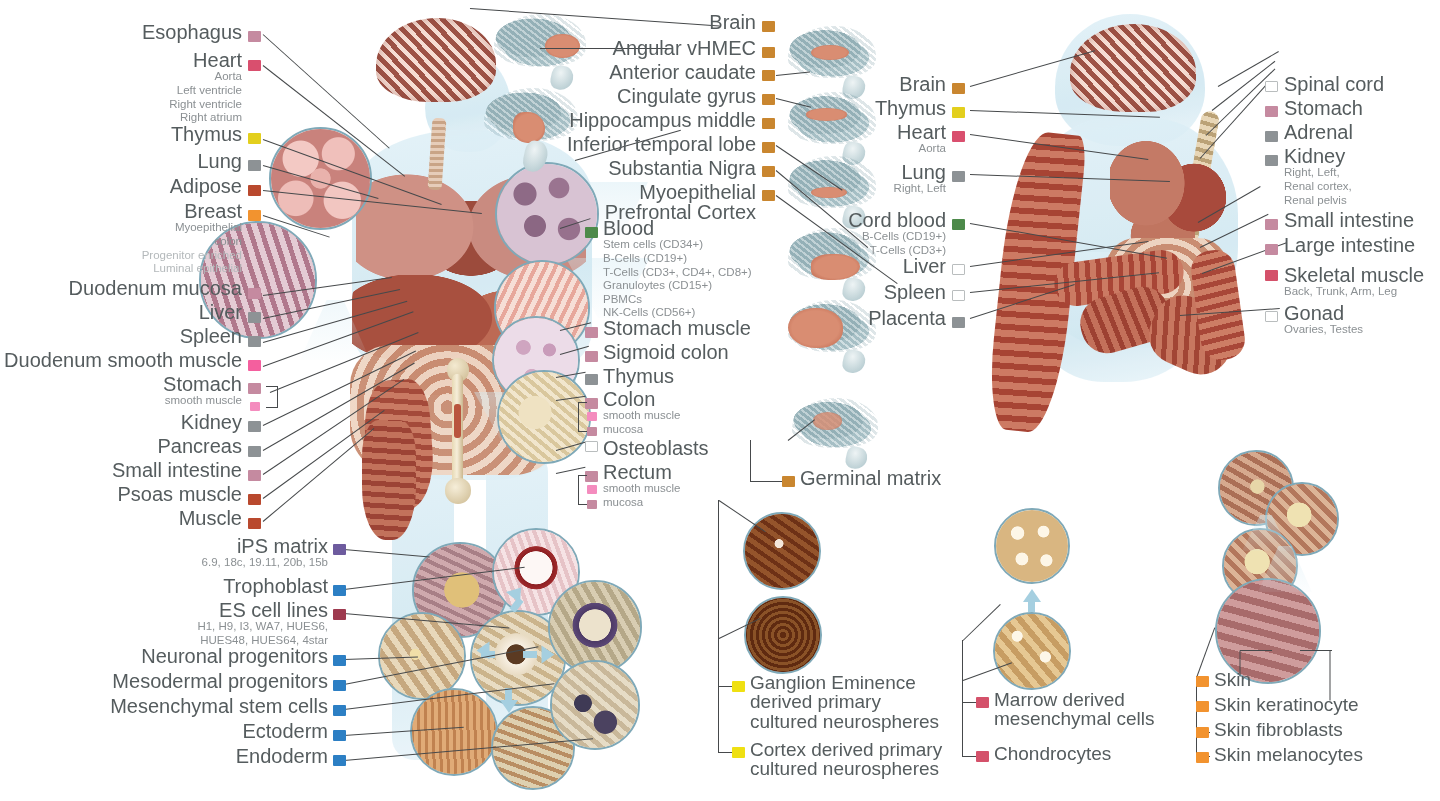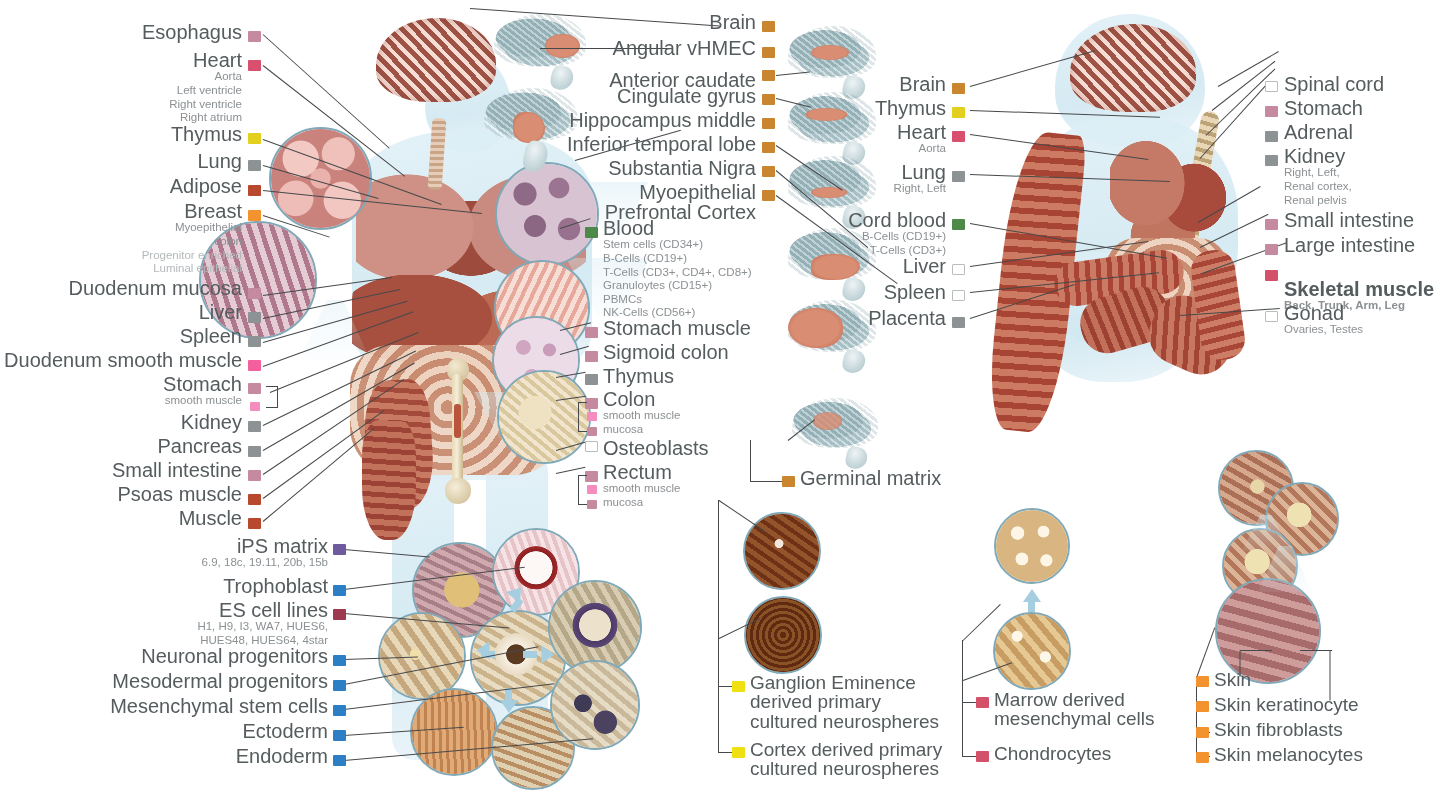--- a/index.html
+++ b/index.html
@@ -660,21 +660,21 @@
     <div class="lbl right" style="left:560px;top:12px;width:196px;">
       <span class="name">Brain</span>
     </div>
     <div class="sw" style="left:762px;top:21px;background:#c9862f;"></div>
 
     <div class="lbl right" style="left:560px;top:38px;width:196px;">
       <span class="name">Angular vHMEC</span>
     </div>
     <div class="sw" style="left:762px;top:47px;background:#c9862f;"></div>
 
-    <div class="lbl right" style="left:560px;top:62px;width:196px;margin-top:8px;">
+    <div class="lbl right" style="left:560px;top:62px;width:196px;">
       <span class="name">Anterior caudate</span>
     </div>
     <div class="sw" style="left:762px;top:70px;background:#c9862f;"></div>
 
     <div class="lbl right" style="left:560px;top:86px;width:196px;">
       <span class="name">Cingulate gyrus</span>
     </div>
     <div class="sw" style="left:762px;top:94px;background:#c9862f;"></div>
 
     <div class="lbl right" style="left:550px;top:110px;width:206px;">
@@ -834,21 +834,21 @@
     <div class="lbl left" style="left:1284px;top:210px;">
       <span class="name">Small intestine</span>
     </div>
 
     <div class="sw" style="left:1265px;top:244px;background:#c58aa0;"></div>
     <div class="lbl left" style="left:1284px;top:235px;">
       <span class="name">Large intestine</span>
     </div>
 
     <div class="sw" style="left:1265px;top:270px;background:#d4516a;"></div>
-    <div class="lbl left" style="left:1284px;top:279px;font-weight:bold;">
+    <div class="lbl left" style="left:1284px;top:265px;">
       <span class="name">Skeletal muscle</span>
       <span class="sub">Back, Trunk, Arm, Leg</span>
     </div>
 
     <div class="sw hollow" style="left:1265px;top:311px;"></div>
     <div class="lbl left" style="left:1284px;top:303px;">
       <span class="name">Gonad</span>
       <span class="sub">Ovaries, Testes</span>
     </div>
   </div>

